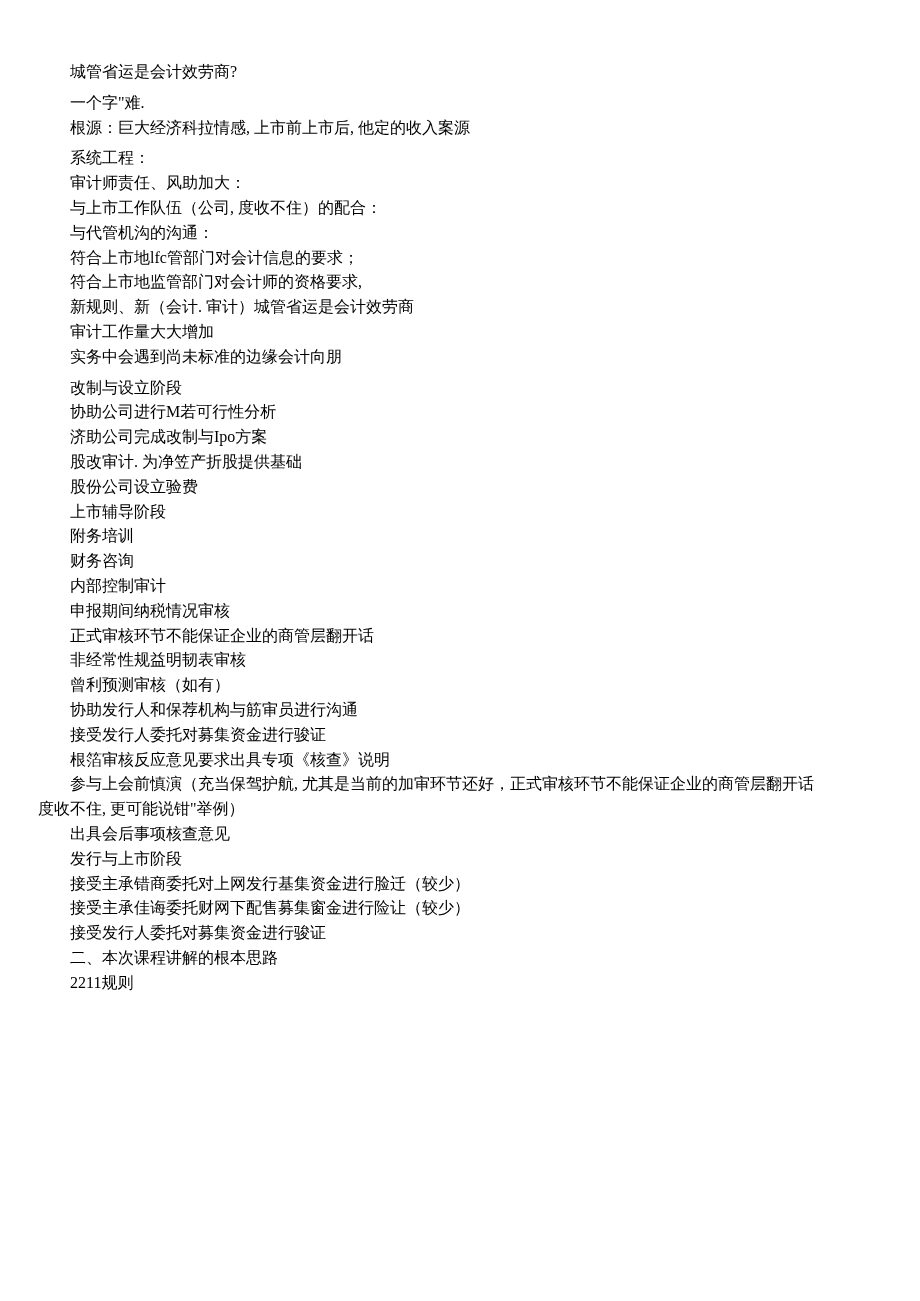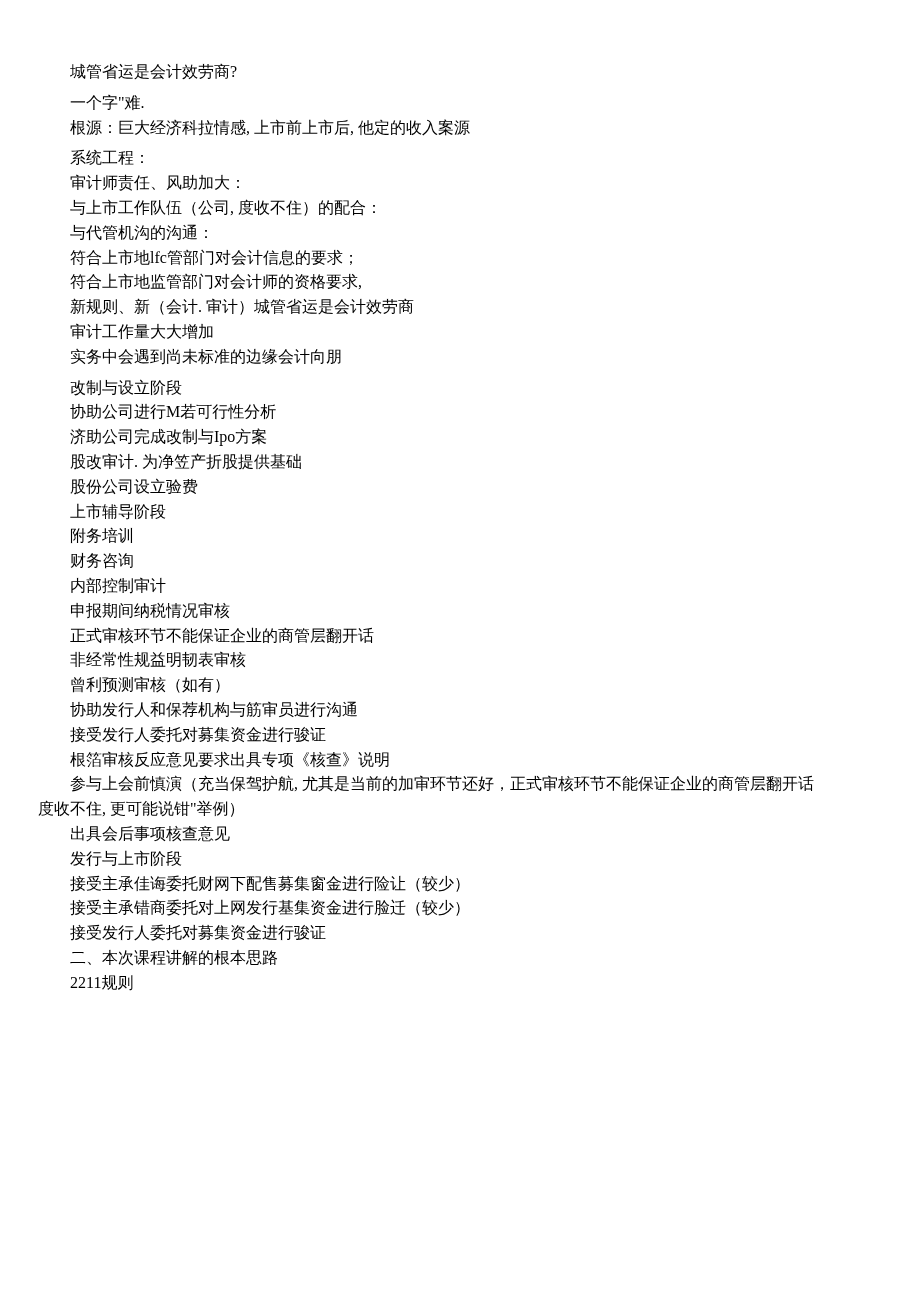--- a/index.html
+++ b/index.html
@@ -56,19 +56,19 @@
       <div class="line">正式审核环节不能保证企业的商管层翻开话</div>
       <div class="line">非经常性规益明韧表审核</div>
       <div class="line">曾利预测审核（如有）</div>
       <div class="line">协助发行人和保荐机构与筋审员进行沟通</div>
       <div class="line">接受发行人委托对募集资金进行骏证</div>
       <div class="line">根箔审核反应意见要求出具专项《核查》说明</div>
       <div class="line">参与上会前慎演（充当保驾护航, 尤其是当前的加审环节还好，正式审核环节不能保证企业的商管层翻开话</div>
       <div class="line line-no-indent">度收不住, 更可能说钳"举例）</div>
       <div class="line">出具会后事项核查意见</div>
       <div class="line">发行与上市阶段</div>
+      <div class="line">接受主承错商委托对上网发行基集资金进行脸迁（较少）</div>
       <div class="line">接受主承佳诲委托财网下配售募集窗金进行险让（较少）</div>
-      <div class="line">接受主承错商委托对上网发行基集资金进行脸迁（较少）</div>
       <div class="line">接受发行人委托对募集资金进行骏证</div>
       <div class="line">二、本次课程讲解的根本思路</div>
       <div class="line">2211规则</div>
     </div>
 </div>
 
 </body></html>

